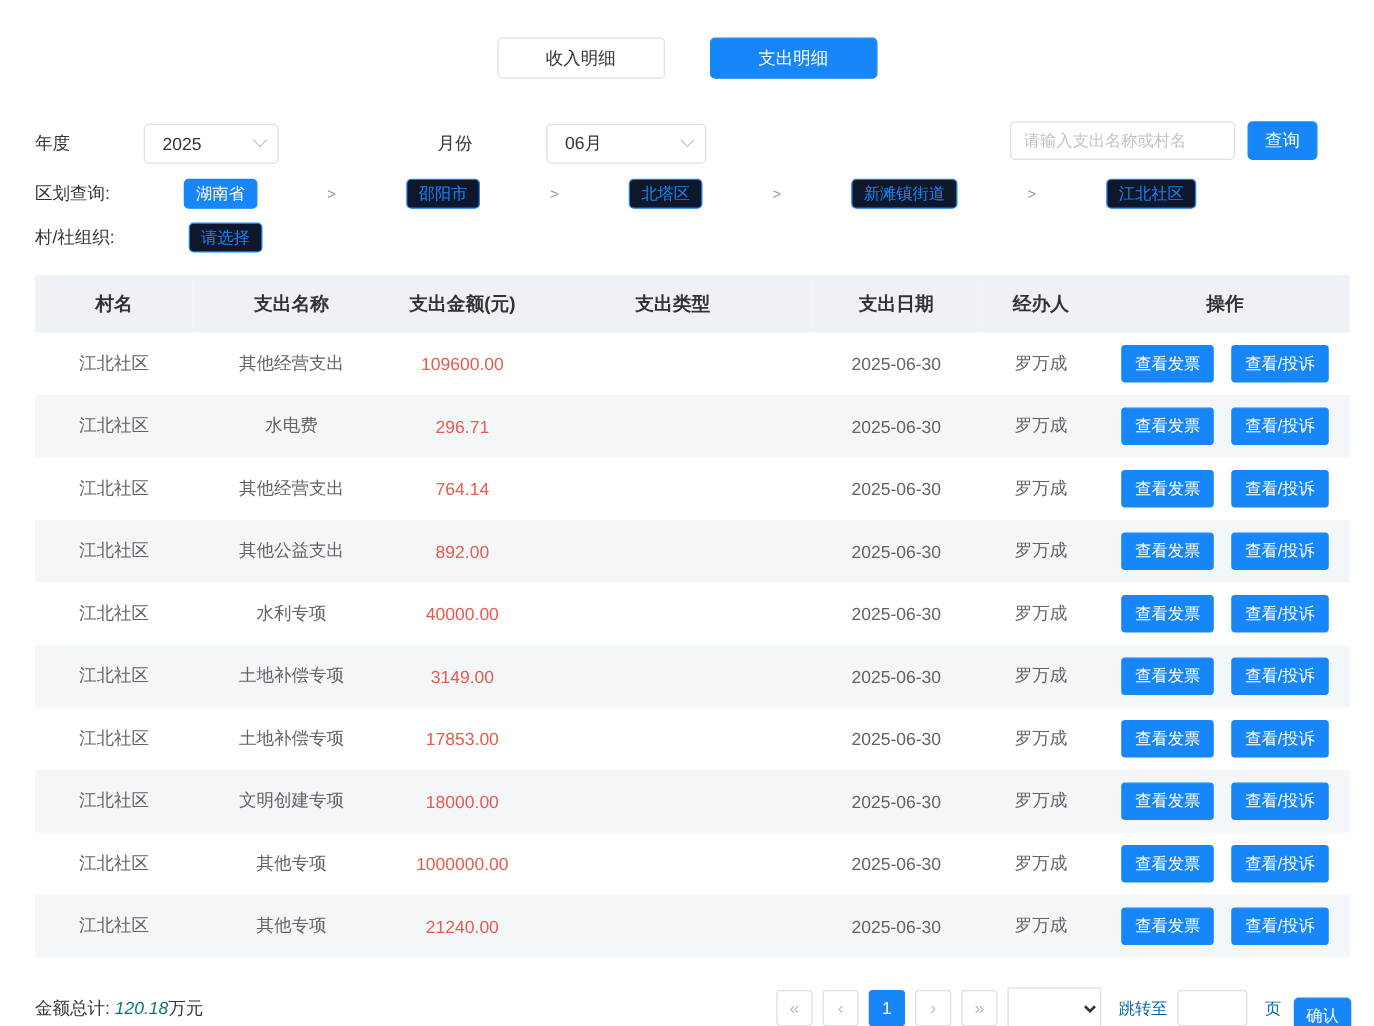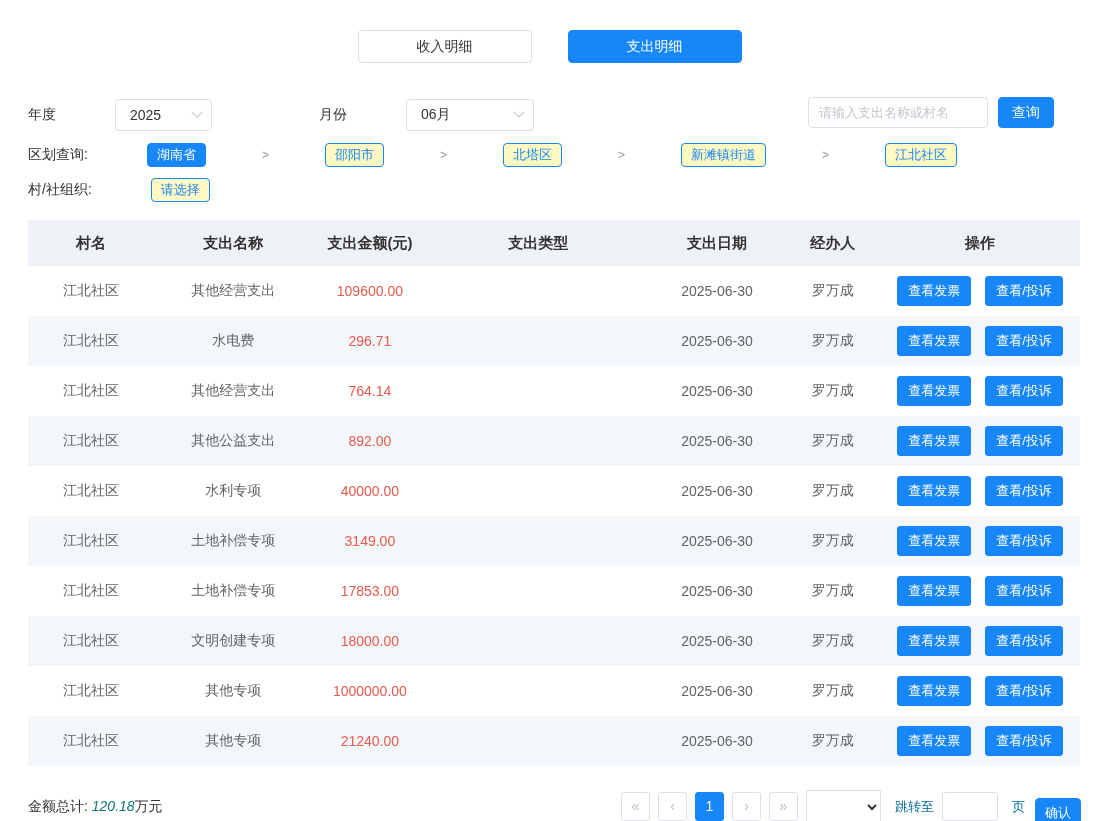--- a/index.html
+++ b/index.html
@@ -1,38 +1,38 @@
 <!DOCTYPE html>
 <html><head>
 <meta charset="utf-8">
 <style>
   * { box-sizing: border-box; margin: 0; padding: 0; }
   html,body { width: 1099px; height: 821px; background:#fff; font-family:"Liberation Sans",sans-serif; color:#333; overflow:hidden; }
 
   
   .tabbar { display:flex; justify-content:center; gap:36px; padding-top:30px; }
-  .tab-btn { width:174px; height:33px; font-size:14px; border-radius:4px; border:1px solid #dcdfe6; background:#fff; color:#333; cursor:pointer; text-align:center; line-height:31px; }
+  .tab-btn { width:134px; height:33px; font-size:14px; border-radius:4px; border:1px solid #dcdfe6; background:#fff; color:#333; cursor:pointer; text-align:center; line-height:31px; }
   .tab-btn.active { background:#1786f9; border-color:#1786f9; color:#fff; }
 
   
   .filters { padding:0 28px; margin-top:34px; }
   .filter-row { display:flex; align-items:center; position:relative; height:36px;gap:47px; }
   .f-label { font-size:14px; color:#333; margin-right:12px; }
   .select-box { display:flex; align-items:center; justify-content:space-between; border:1px solid #dcdfe6; border-radius:4px; height:32px; padding:0 10px 0 14px; background:#fff; cursor:pointer; font-size:14px; color:#333; }
   .select-box .chev { width:8px; height:8px; border-right:1px solid #c0c4cc; border-bottom:1px solid #c0c4cc; transform:rotate(45deg) translate(-2px,-2px); margin-left:14px; }
-  .sel-year { width:97px; margin-right:60px; }
+  .sel-year { width:108px; margin-right:80px; }
   .sel-month { width:128px; }
   .search-area { position:absolute; right:17px; top:0; display:flex; align-items:center; gap:10px; }
   .search-input { width:180px; height:31px; border:1px solid #dcdfe6; border-radius:4px; padding:0 10px; font-size:13px; color:#333; }
   .search-input::placeholder { color:#c0c4cc; }
   .btn-blue { background:#1786f9; color:#fff; border:1px solid #1786f9; border-radius:4px; cursor:pointer; }
   .search-btn { width:56px; height:31px; font-size:14px; }
 
   .crumb-row { margin-top:6px; height:32px; }
-  .chip { display:inline-block; border:1px solid #1786f9; color:#1786f9; background:#fef9c3; border-radius:4px; font-size:13px; padding:3px 9px; cursor:pointer; line-height:16px; }
+  .chip { display:inline-block; border:1px solid #1786f9; color:#1786f9; background:#0f172a; border-radius:4px; font-size:13px; padding:3px 9px; cursor:pointer; line-height:16px; }
   .chip.active { background:#1786f9; color:#fff; }
   .crumb-sep { color:#999; font-size:12px; margin:0 9px; }
   .org-row { margin-top:3px; height:32px; }
 
   
   .table-wrap { margin:14px 18px 0 28px; }
   table { width:1052px; border-collapse:collapse; table-layout:fixed; }
   thead th { background:#eef1f6; height:46px; font-size:15px; font-weight:bold; color:#333; text-align:center; }
   tbody td { height:50px; font-size:14px; color:#606266; text-align:center; }
   tbody tr:nth-child(even) { background:#f4f7fa; }

